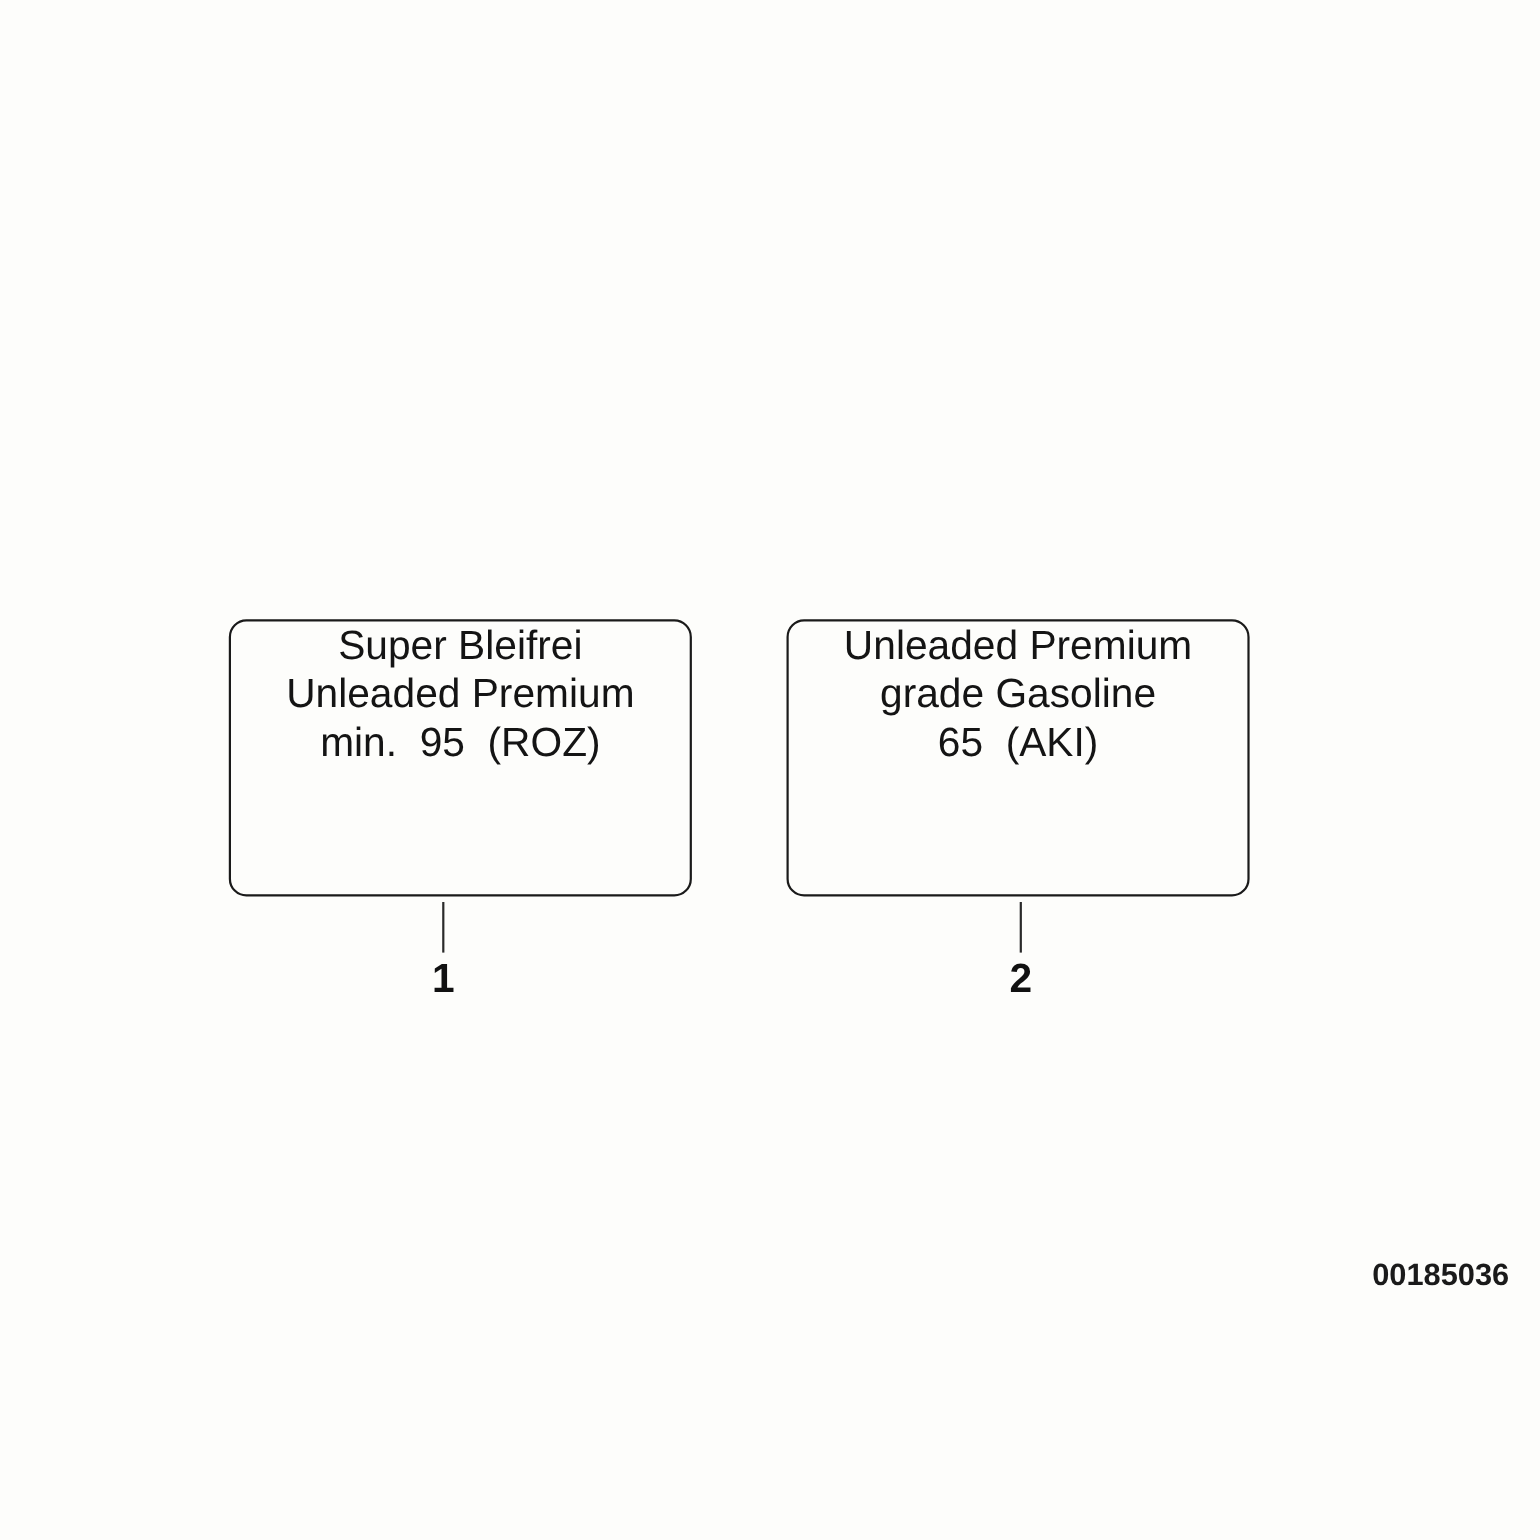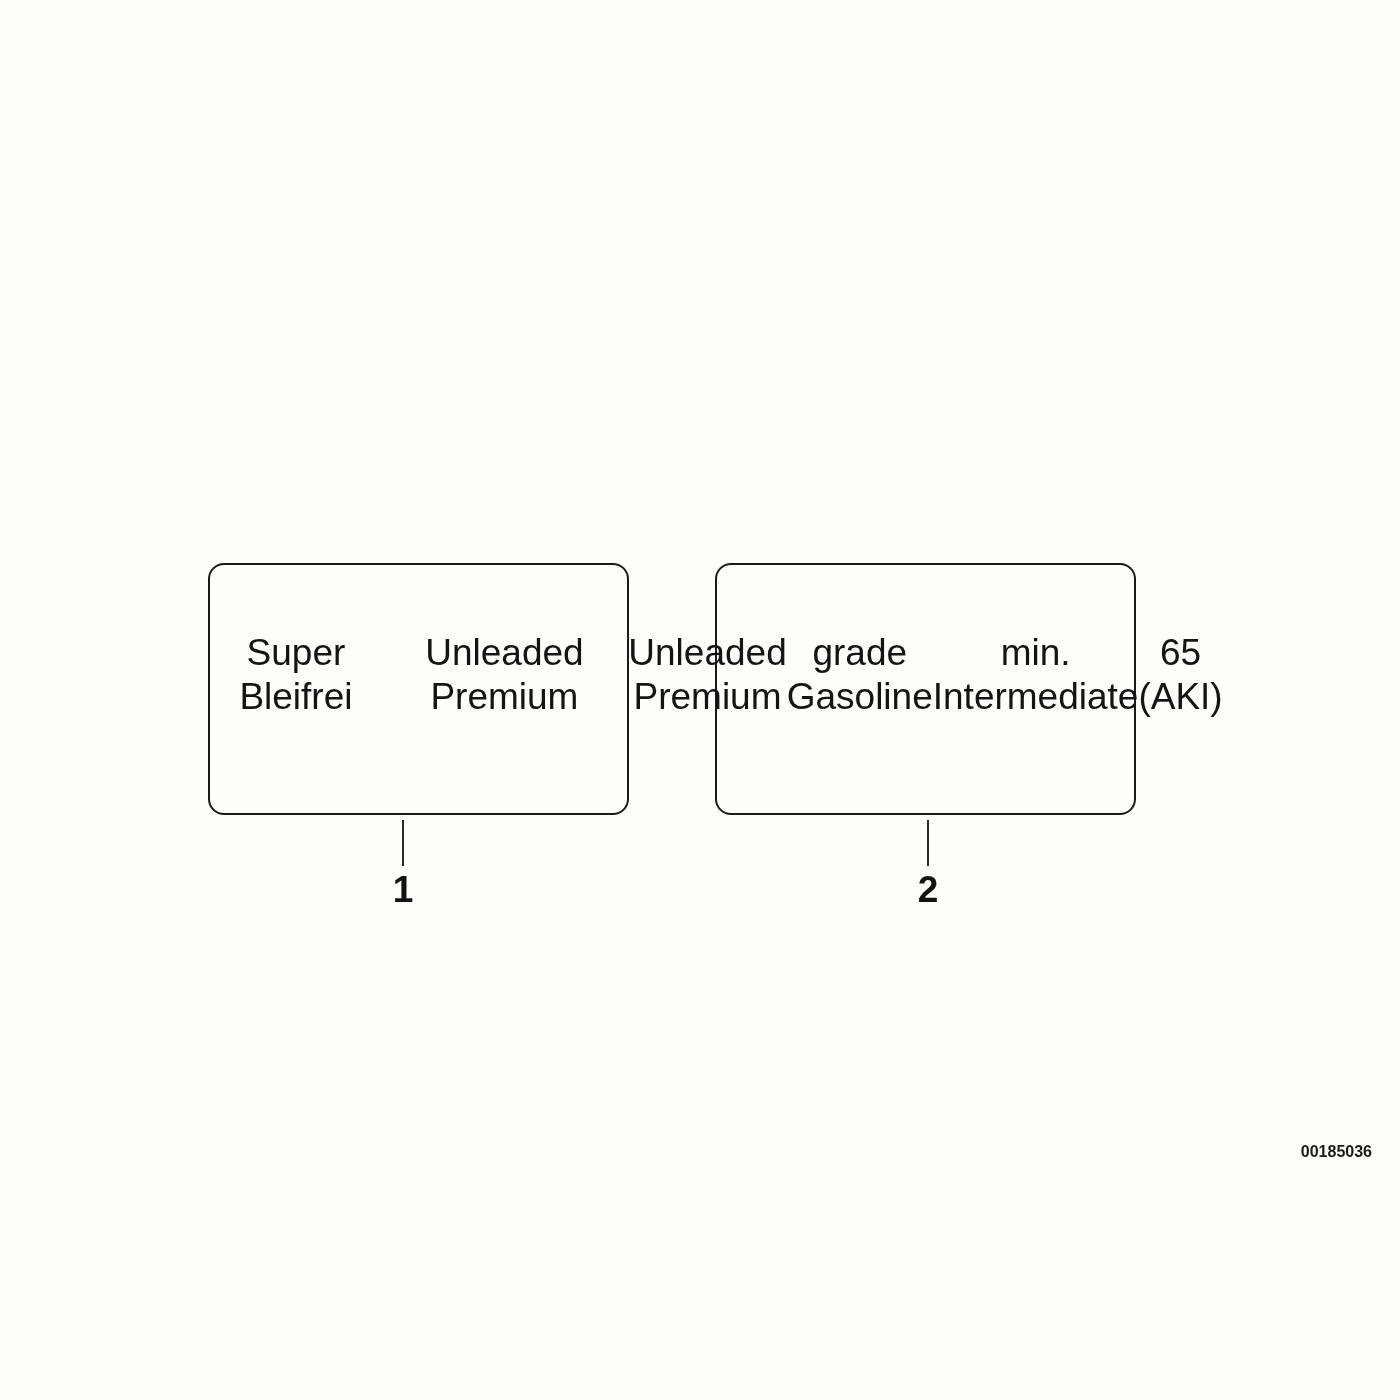--- a/index.html
+++ b/index.html
@@ -19,22 +19,21 @@
   .label-box {
     position: absolute;
     top: 563px;
     width: 421px;
     height: 252px;
     box-sizing: border-box;
     border: 2.5px solid #1a1a1a;
     border-radius: 16px;
     background: #fdfdfb;
     display: flex;
-    flex-direction: row;
-    justify-content: center;
+    flex-direction: column;
     align-items: center;
     padding-bottom: 28px;
   }
   .label-box.box-1 { left: 208px; }
   .label-box.box-2 { left: 715px; }
   .label-line {
     font-size: 37px;
     line-height: 44px;
     text-align: center;
     white-space: pre-wrap;
@@ -59,40 +58,40 @@
     color: #111111;
   }
   .callout-number.num-1 { left: 373px; }
   .callout-number.num-2 { left: 898px; }
   .part-number {
     position: absolute;
     top: 1143px;
     left: 1172px;
     width: 200px;
     text-align: right;
-    font-size: 16px;
+    font-size: 28px;
     font-weight: bold;
     letter-spacing: 0px;
     color: #1a1a1a;
   }
 </style>
 </head>
 <body>
 
 <div class="canvas">
 
   <div class="label-box box-1">
     <div class="label-line">Super Bleifrei</div>
     <div class="label-line">Unleaded Premium</div>
+    <div class="label-line">min.  95  (ROZ)</div>
   </div>
 
   <div class="label-box box-2">
     <div class="label-line">Unleaded Premium</div>
     <div class="label-line">grade Gasoline</div>
-    <div class="label-line">min.   Intermediate</div>
     <div class="label-line">65  (AKI)</div>
   </div>
 
   <div class="callout-line line-1"></div>
   <div class="callout-line line-2"></div>
 
   <div class="callout-number num-1">1</div>
   <div class="callout-number num-2">2</div>
 
   <div class="part-number">00185036</div>

